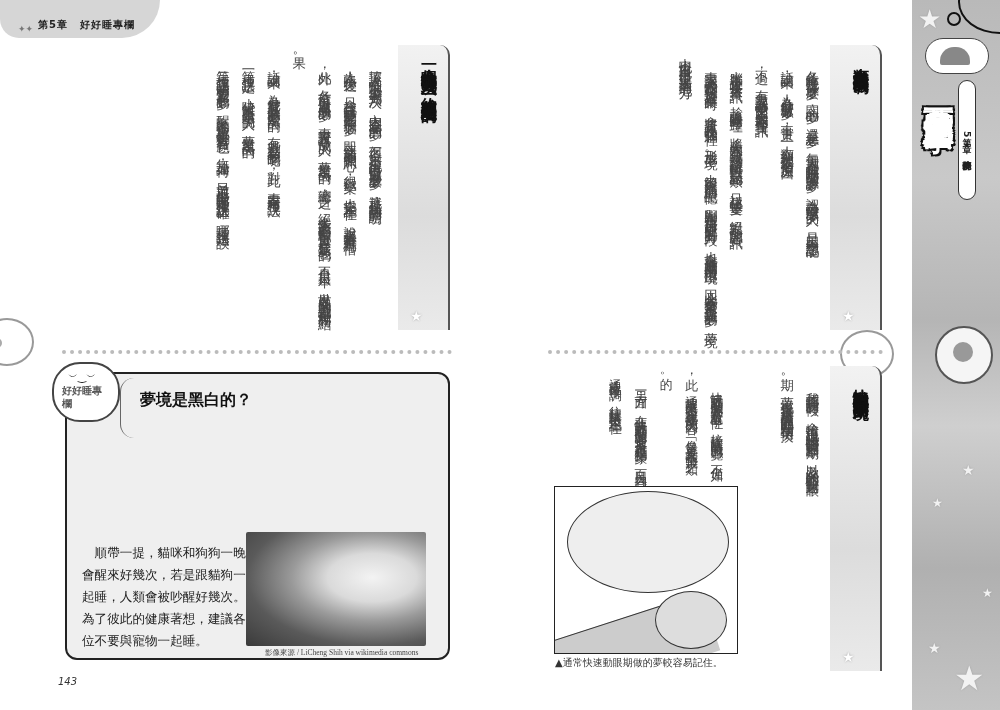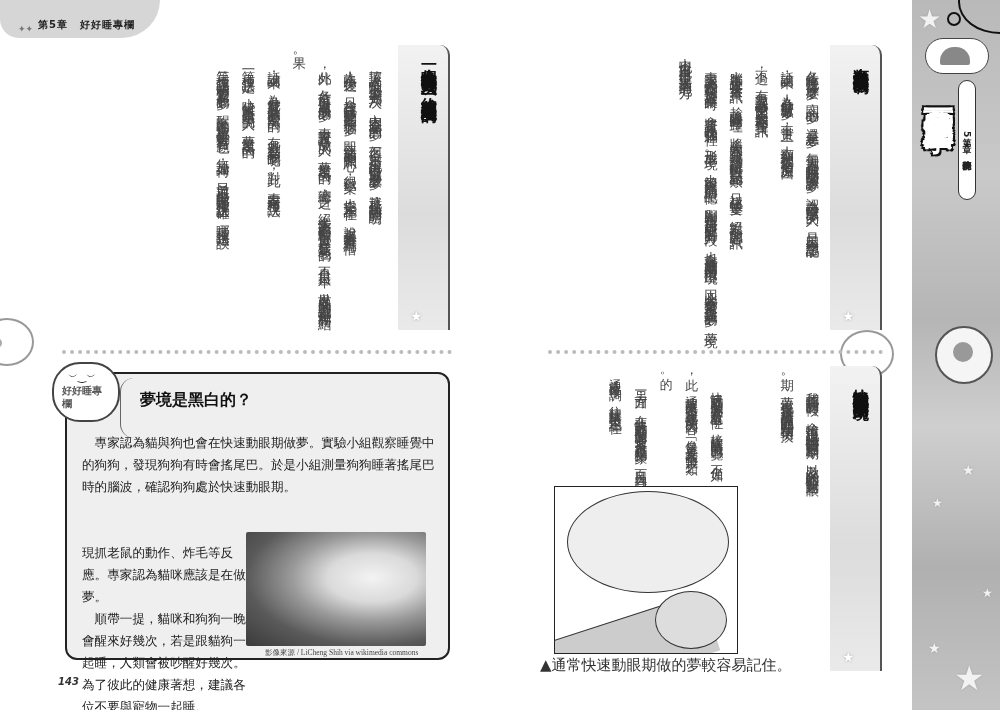--- a/index.html
+++ b/index.html
@@ -49,27 +49,27 @@
   .box-badge .eyes{position:absolute;left:14px;top:6px;font-size:10px;color:#111;}
   .box-badge .lbl{position:absolute;left:8px;top:20px;width:48px;font-size:10px;font-weight:bold;color:#555;text-align:left;line-height:13px;}
   .box-brace{left:120px;top:378px;width:14px;height:60px;border-left:1.5px solid #666;border-radius:14px 0 0 14px;}
   .box-title{left:140px;top:390px;font-size:16px;font-weight:bold;color:#111;}
   .box-text{font-size:12.6px;line-height:22px;color:#222;}
   .box-p1{left:82px;top:432px;width:360px;}
   .box-p2{left:82px;top:542px;width:166px;}
   .photo{left:246px;top:532px;width:180px;height:114px;border-radius:2px;
      background:radial-gradient(ellipse at 70% 40%,#f3f3f3 0%,#dadada 25%,#9a9a9a 45%,#5a5a5a 70%,#3a3a3a 100%);}
   .photo-credit{left:265px;top:648px;font-size:7.5px;color:#444;font-family:Liberation Serif, serif;}
-  .page-num{left:58px;top:676px;font-size:10px;font-style:italic;color:#333;font-weight:bold;}
+  .page-num{left:58px;top:676px;font-size:10px;font-style:italic;color:#333;}
   
   .illus{left:554px;top:486px;width:182px;height:166px;border:1.5px solid #222;background:#fff;overflow:hidden;}
   .illus .bubble{position:absolute;left:12px;top:4px;width:160px;height:100px;border:1.5px solid #333;border-radius:50%;background:#eee;}
   .illus .face{position:absolute;left:100px;top:104px;width:70px;height:56px;border-radius:50%;background:#ddd;border:1.5px solid #333;}
   .illus .blanket{position:absolute;left:-10px;top:130px;width:170px;height:60px;background:#ccc;border-top:1.5px solid #333;transform:rotate(-18deg);}
-  .illus-cap{left:540px;top:656px;font-size:15px;color:#333;}
+  .illus-cap{left:555px;top:656px;font-size:10px;color:#333;}
 </style>
 </head>
 <body>
 
 <div class="abs chapter-cloud"></div>
 <div class="abs chapter-label">
   <span>第5章</span><span class="name">好好睡專欄</span>
 </div>
 <div class="abs sparkle" style="left:18px;top:24px;">✦✦</div>
 
@@ -92,24 +92,22 @@
 <div class="abs dots" style="left:62px;top:350px;width:390px;"></div>
 
 <div class="abs box"></div>
 <div class="abs box-badge">
   <span class="eyes">︶‿︶</span>
   <span class="lbl">好好睡專欄</span>
 </div>
 <div class="abs box-brace"></div>
 <div class="abs box-title">夢境是黑白的？</div>
 <div class="abs box-text box-p1">
-  <div class="indent">專家認為貓與狗也會在快速動眼期做夢。實驗小組觀察睡覺中的狗狗，發現狗狗有時會搖尾巴。於是小組測量狗狗睡著搖尾巴時的腦波，確認狗狗處於快速動眼期。</div>
 </div>
 <div class="abs box-text box-p2">
-  <div>現抓老鼠的動作、炸毛等反應。專家認為貓咪應該是在做夢。</div>
   <div class="indent">順帶一提，貓咪和狗狗一晚會醒來好幾次，若是跟貓狗一起睡，人類會被吵醒好幾次。為了彼此的健康著想，建議各位不要與寵物一起睡。</div>
 </div>
 <div class="abs photo"></div>
 <div class="abs photo-credit">影像來源 / LiCheng Shih via wikimedia commons</div>
 <div class="abs page-num">143</div>
 
 <div class="banner" style="left:830px;top:45px;width:50px;height:285px;">
   <div class="htxt" style="height:120px;">人類還沒釐清做夢的機制</div>
   <span class="star">★</span>
 </div>

